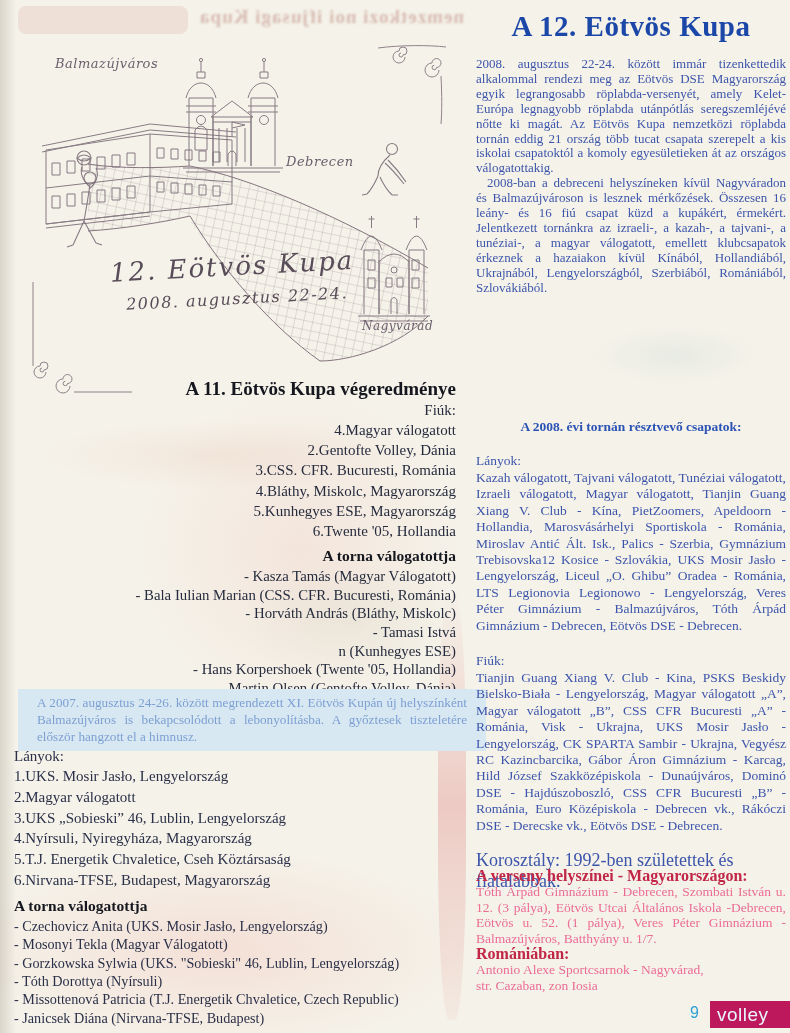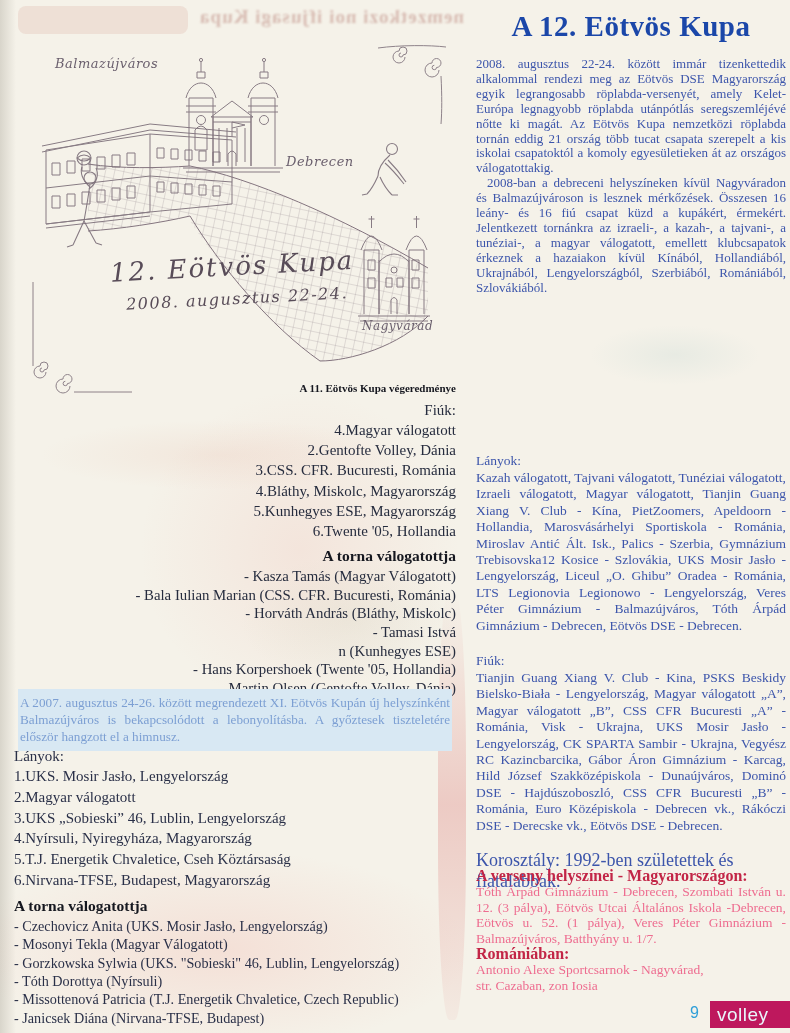--- a/index.html
+++ b/index.html
@@ -27,27 +27,27 @@
   #blob6{left:590px;top:325px;width:170px;height:60px;
     background:radial-gradient(closest-side,rgba(150,190,190,.14),rgba(150,190,190,0));}
   #blob7{left:18px;top:6px;width:170px;height:28px;border-radius:8px;
     background:rgba(200,120,110,.15);}
 
   
   #sketch{left:0;top:16px;}
 
   
   #res11{top:379px;left:28px;width:428px;text-align:right;color:#262c3e;}
-  .res-h{font-weight:bold;font-size:11px;line-height:19px;color:#15171f;margin-bottom:2px;}
+  .res-h{font-weight:bold;font-size:19px;line-height:19px;color:#15171f;margin-bottom:2px;}
   .res-sub{font-size:15px;line-height:20px;}
   .res-item{font-size:15px;line-height:20.2px;}
   .allstar-h{font-weight:bold;font-size:15.5px;line-height:19px;color:#15171f;margin-top:5px;margin-bottom:2px;}
   .allstar-item{font-size:14.8px;line-height:18.6px;}
 
-  #note2007{top:689px;left:18px;width:430px;padding:6px 2px;background:#d8e8f3;
+  #note2007{top:689px;left:18px;width:430px;padding:6px 19px;background:#d8e8f3;
     color:#7c9fd3;font-size:13.2px;line-height:16.8px;text-align:justify;}
 
   #girlsres{top:746px;left:14px;width:452px;color:#2a3048;}
   .gr-label{font-size:15px;line-height:20px;}
   .gr-item{font-size:15px;line-height:20.8px;}
   .gr-allstar-h{font-weight:bold;font-size:15.5px;line-height:19px;color:#15171f;margin-top:5px;margin-bottom:2px;}
   .gr-allstar-item{font-size:14.2px;line-height:18.4px;}
 
   
   #rc{left:476px;top:0;width:310px;height:741px;}
@@ -231,20 +231,21 @@
   </div>
 
   <div class="abs" id="rc">
     <div class="abs" id="rc-title">A 12. Eötvös Kupa</div>
 
     <div class="abs" id="rc-paras">
       <p>2008. augusztus 22-24. között immár tizenkettedik alkalommal rendezi meg az Eötvös DSE Magyarország egyik legrangosabb röplabda-versenyét, amely Kelet-Európa legnagyobb röplabda utánpótlás seregszemléjévé nőtte ki magát. Az Eötvös Kupa nemzetközi röplabda tornán eddig 21 ország több tucat csapata szerepelt a kis iskolai csapatoktól a komoly egyesületieken át az országos válogatottakig.</p>
       <p class="ind">2008-ban a debreceni helyszíneken kívül Nagyváradon és Balmazújvároson is lesznek mérkőzések. Összesen 16 leány- és 16 fiú csapat küzd a kupákért, érmekért. Jelentkezett tornánkra az izraeli-, a kazah-, a tajvani-, a tunéziai-, a magyar válogatott, emellett klubcsapatok érkeznek a hazaiakon kívül Kínából, Hollandiából, Ukrajnából, Lengyelországból, Szerbiából, Romániából, Szlovákiából.</p>
     </div>
 
+    <div class="abs" id="rc-teams-h">A 2008. évi tornán résztvevő csapatok:</div>
 
     <div class="abs sec" id="rc-girls">
       <div class="sec-label">Lányok:</div>
       <div class="sec-text">Kazah válogatott, Tajvani válogatott, Tunéziai válogatott, Izraeli válogatott, Magyar válogatott, Tianjin Guang Xiang V. Club - Kína, PietZoomers, Apeldoorn - Hollandia, Marosvásárhelyi Sportiskola - Románia, Miroslav Antić Ált. Isk., Palics - Szerbia, Gymnázium Trebisovska12 Kosice - Szlovákia, UKS Mosir Jasło - Lengyelország, Liceul „O. Ghibu” Oradea - Románia, LTS Legionovia Legionowo - Lengyelország, Veres Péter Gimnázium - Balmazújváros, Tóth Árpád Gimnázium - Debrecen, Eötvös DSE - Debrecen.</div>
     </div>
 
     <div class="abs sec" id="rc-boys">
       <div class="sec-label">Fiúk:</div>
       <div class="sec-text">Tianjin Guang Xiang V. Club - Kina, PSKS Beskidy Bielsko-Biała - Lengyelország, Magyar válogatott „A”, Magyar válogatott „B”, CSS CFR Bucuresti „A” - Románia, Visk - Ukrajna, UKS Mosir Jasło - Lengyelország, CK SPARTA  Sambir - Ukrajna, Vegyész RC Kazincbarcika, Gábor Áron Gimnázium - Karcag, Hild József Szakközépiskola - Dunaújváros, Dominó DSE - Hajdúszoboszló, CSS CFR Bucuresti „B” - Románia, Euro Középiskola - Debrecen vk.,  Rákóczi DSE - Derecske vk., Eötvös DSE - Debrecen.</div>
     </div>

